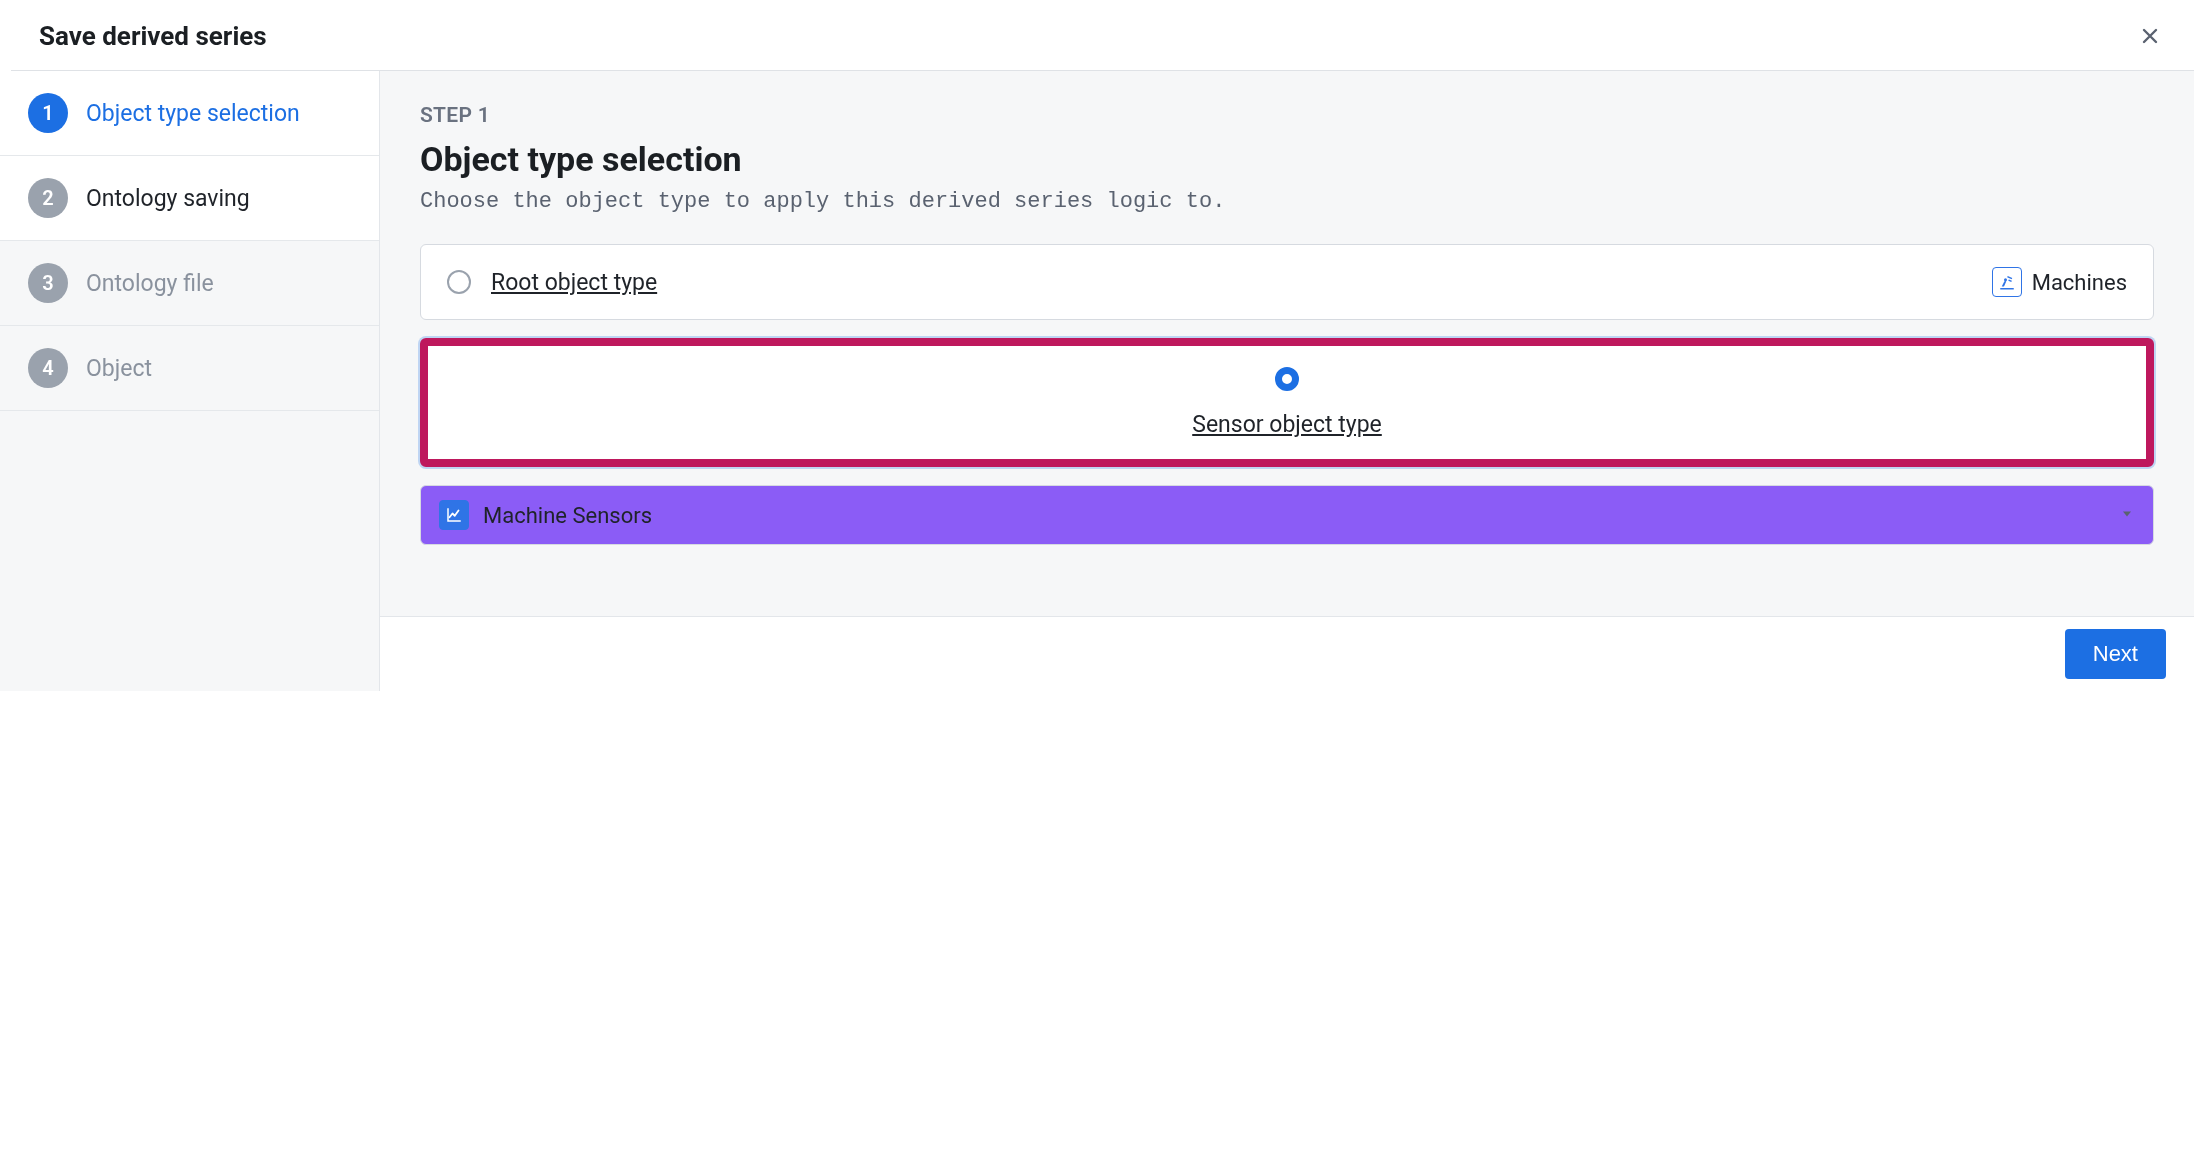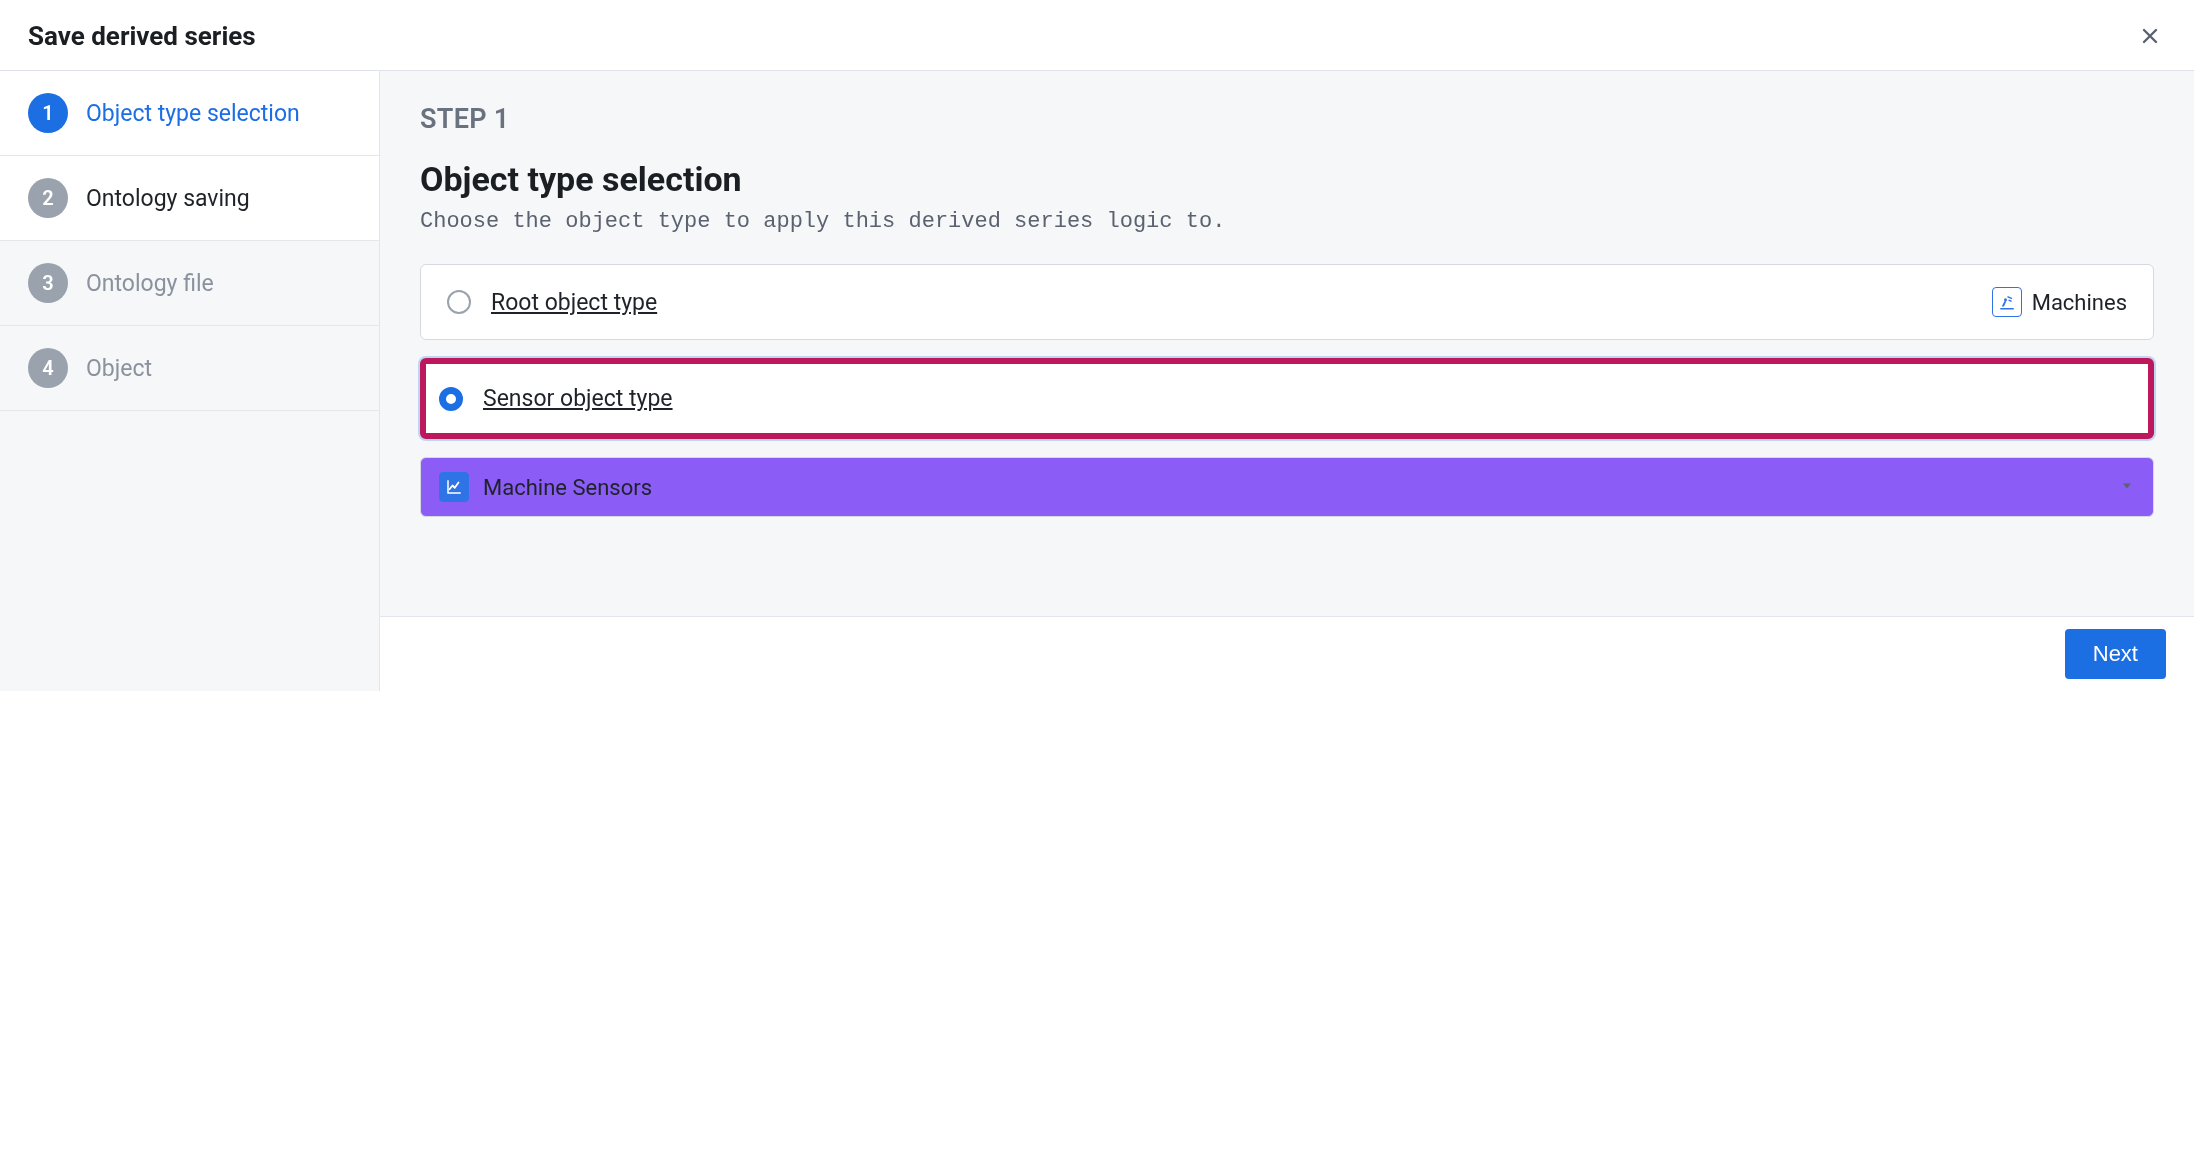--- a/index.html
+++ b/index.html
@@ -12,20 +12,21 @@
   }
 
   
   .dialog-header {
     display: flex;
     align-items: center;
     justify-content: space-between;
     padding: 20px 28px 18px 28px;
     border-bottom: 1px solid #dfe2e6;
     background: #fff;
+    margin-left: 11px;
   }
   .dialog-title {
     font-weight: 700;
     font-size: 26px;
     color: #1b1f23;
   }
   .close-btn {
     background: none;
     border: none;
     padding: 6px;
@@ -85,25 +86,25 @@
     display: flex;
     flex-direction: column;
     background: #f6f7f8;
     position: relative;
   }
   .content {
     flex: 1;
     padding: 32px 40px;
   }
   .step-eyebrow {
-    font-size: 27px;
+    font-size: 21px;
     font-weight: 600;
     letter-spacing: .3px;
     color: #6a7280;
-    margin-bottom: 24px;
+    margin-bottom: 12px;
   }
   .step-heading {
     font-size: 34px;
     font-weight: 700;
     color: #1b1f23;
     margin-bottom: 10px;
   }
   .step-desc {
     font-size: 22px;
     color: #5a6270;
@@ -117,23 +118,24 @@
     align-items: center;
     gap: 20px;
     padding: 22px 26px;
     background: #ffffff;
     border: 1px solid #d6dae0;
     border-radius: 6px;
     margin-bottom: 18px;
     cursor: pointer;
   }
   .radio-card.selected {
-    border: 6px solid #be185d;
+    border: 8px solid #be185d;
     box-shadow: 0 0 0 2px rgba(28,111,227,.25);
-    padding: 21px 13px; 
+    padding: 21px 19px; 
+    flex-direction: column;
   }
   .radio-outer {
     width: 24px;
     height: 24px;
     border-radius: 50%;
     border: 2px solid #9aa2ad;
     display: flex;
     align-items: center;
     justify-content: center;
     flex-shrink: 0;

